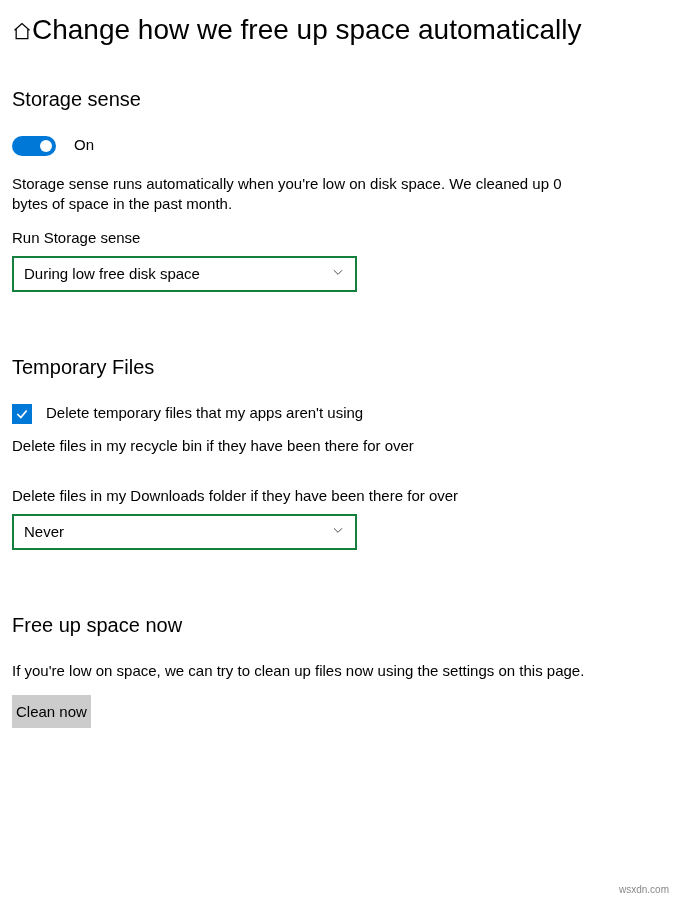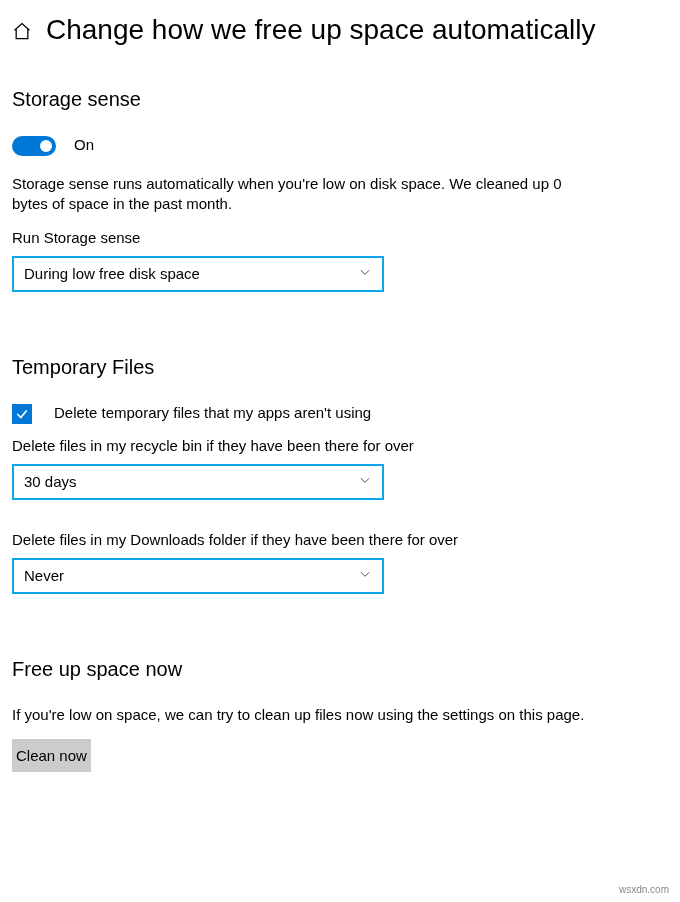--- a/index.html
+++ b/index.html
@@ -5,45 +5,45 @@
     * { box-sizing: border-box; margin: 0; padding: 0; }
     body {
       font-family: "Segoe UI", -apple-system, sans-serif;
       font-size: 15px;
       color: #000;
       background: #fff;
       width: 680px;
       padding: 12px 12px 20px 12px;
       line-height: 1.35;
     }
-    .header { display: flex; align-items: center; gap: 14px; margin-bottom: 38px; }
+    .header { display: flex; align-items: center; margin-bottom: 38px; }
     .home-icon { flex: none; margin-top: 6px; cursor: pointer; }
     .title { font-size: 28px; font-weight: 400; line-height: 1.3; }
     .section-title { font-size: 20px; font-weight: 400; margin-bottom: 22px; }
     .section { margin-bottom: 62px; }
     .section.last { margin-bottom: 0; }
     .toggle-row { display: flex; align-items: center; gap: 18px; margin-bottom: 18px; }
     .toggle {
       width: 44px; height: 20px; border-radius: 10px; background: #0078D7;
       position: relative; cursor: pointer;
     }
     .toggle .knob {
       width: 12px; height: 12px; border-radius: 50%; background: #fff;
       position: absolute; right: 4px; top: 4px;
     }
     .toggle-label { font-size: 15px; }
     .desc { font-size: 15px; margin-bottom: 14px; max-width: 560px; }
     .label { font-size: 15px; margin-bottom: 8px; }
     .dropdown {
-      width: 372px; height: 36px; border: 2px solid #0ea5e9;
+      width: 345px; height: 36px; border: 2px solid #15803d;
       display: flex; align-items: center; justify-content: space-between;
       padding: 0 10px; cursor: pointer; background: #fff; font-size: 15px;
     }
     .chev { flex: none; }
-    .checkbox-row { display: flex; align-items: center; gap: 22px; margin-bottom: 12px; }
+    .checkbox-row { display: flex; align-items: center; gap: 14px; margin-bottom: 12px; }
     .checkbox {
       width: 20px; height: 20px; background: #0078D7;
       display: flex; align-items: center; justify-content: center; cursor: pointer;
       flex: none;
     }
     .block { margin-bottom: 30px; }
     .block.last { margin-bottom: 0; }
     .button {
       display: inline-block; background: #ccc; padding: 8px 4px;
       font-size: 15px; cursor: pointer; border: none;
@@ -91,28 +91,20 @@
     <div class="checkbox">
       <svg width="14" height="14" viewBox="0 0 24 24" fill="none" stroke="#fff" stroke-width="3">
           <path d="M4 12 L10 18 L20 6"></path>
         </svg>
     </div>
     <span>Delete temporary files that my apps aren't using</span>
   </div>
 
   <div class="block">
     <div class="label">Delete files in my recycle bin if they have been there for over</div>
-    <div class="dropdown">
-      <span>30 days</span>
-      <span class="chev">
-        <svg width="14" height="14" viewBox="0 0 24 24" fill="none" stroke="#333" stroke-width="1.5">
-            <path d="M5 9 L12 16 L19 9"></path>
-          </svg>
-      </span>
-    </div>
   </div>
 
   <div class="block last">
     <div class="label">Delete files in my Downloads folder if they have been there for over</div>
     <div class="dropdown">
       <span>Never</span>
       <span class="chev">
         <svg width="14" height="14" viewBox="0 0 24 24" fill="none" stroke="#333" stroke-width="1.5">
             <path d="M5 9 L12 16 L19 9"></path>
           </svg>

